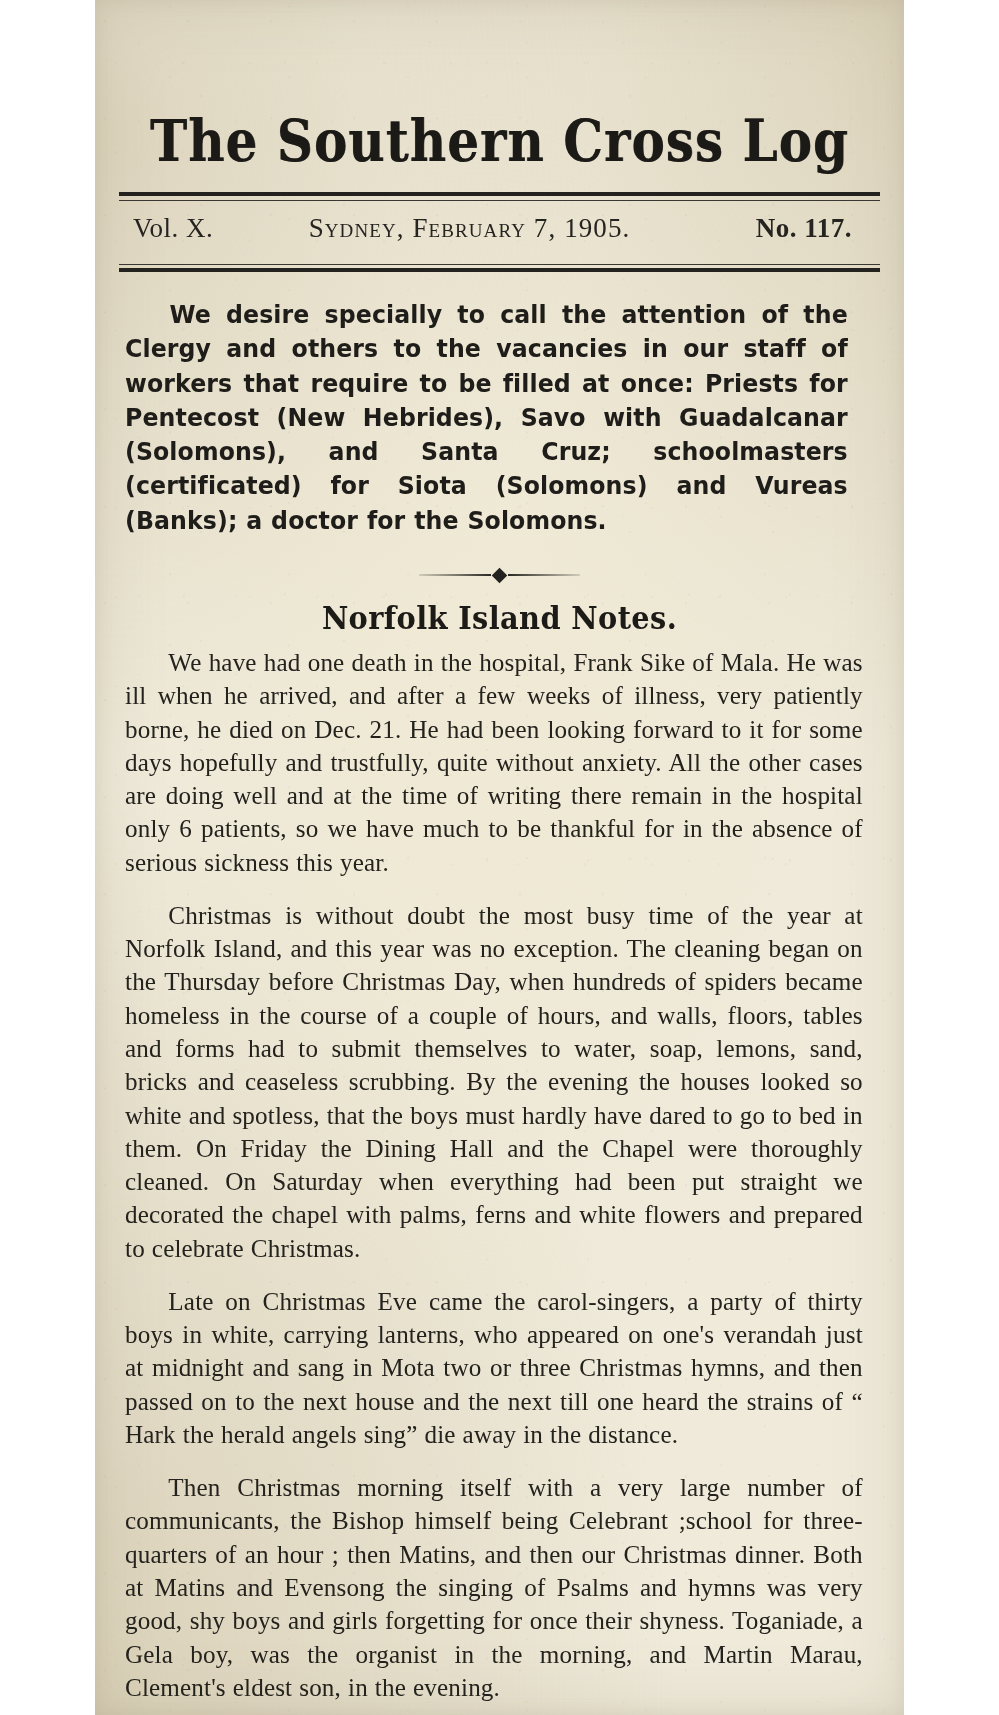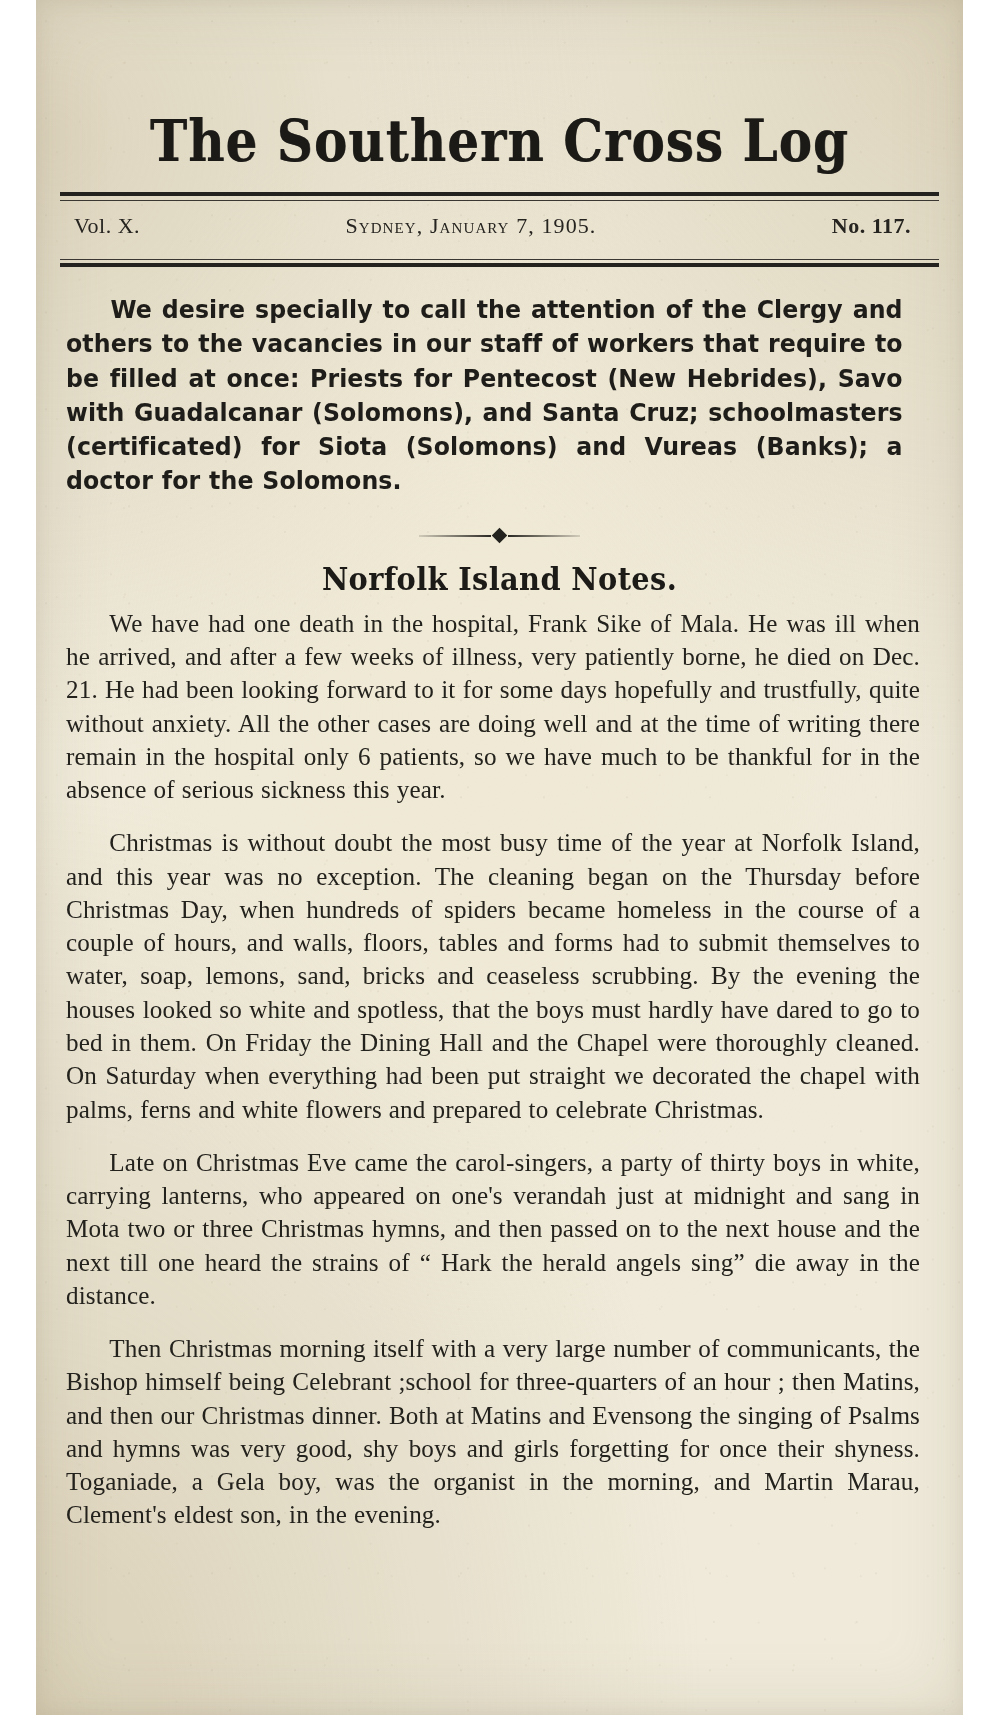--- a/index.html
+++ b/index.html
@@ -4,21 +4,21 @@
 <title>The Southern Cross Log</title>
 <style>
   html, body {
     margin: 0;
     padding: 0;
     background: #ffffff;
   }
 
   .page {
     position: relative;
-    width: 927px;
+    width: 809px;
     height: 1715px;
     margin: 0 auto;
     background: #efeada;
     overflow: hidden;
     font-family: "Liberation Serif", "DejaVu Serif", serif;
     color: #22201c;
   }
 
   
   .paper-grain {
@@ -92,21 +92,21 @@
     border-bottom: 4px solid #24221e;
     box-sizing: border-box;
   }
 
   
   .volume-line {
     display: flex;
     align-items: baseline;
     justify-content: flex-start;
     padding: 12px 14px 12px 14px;
-    font-size: 22px;
+    font-size: 27px;
     letter-spacing: 0.5px;
     color: #262420;
   }
   .volume-line .vol {
     flex: 0 0 auto;
   }
   .volume-line .dateline {
     flex: 1 1 auto;
     text-align: center;
     font-variant: small-caps;
@@ -206,21 +206,21 @@
   <div class="content">
 
     <div class="masthead">
       <div class="masthead-title">The Southern Cross Log</div>
     </div>
 
     <div class="rule-double"></div>
 
     <div class="volume-line">
       <div class="vol">Vol. X.</div>
-      <div class="dateline">Sydney, January 7, 1905.</div>
+      <div class="dateline">Sydney, February 7, 1905.</div>
       <div class="issue">No. 117.</div>
     </div>
 
     <div class="rule-double-lower"></div>
 
     <div class="notice">We desire specially to call the attention of the Clergy and others to the vacancies in our staff of workers that require to be filled at once: Priests for Pentecost (New Hebrides), Savo with Guadalcanar (Solomons), and Santa Cruz; schoolmasters (certificated) for Siota (Solomons) and Vureas (Banks); a doctor for the Solomons.</div>
 
     <div class="ornament">
       <span class="orn-line"></span>
       <span class="orn-diamond"></span>

